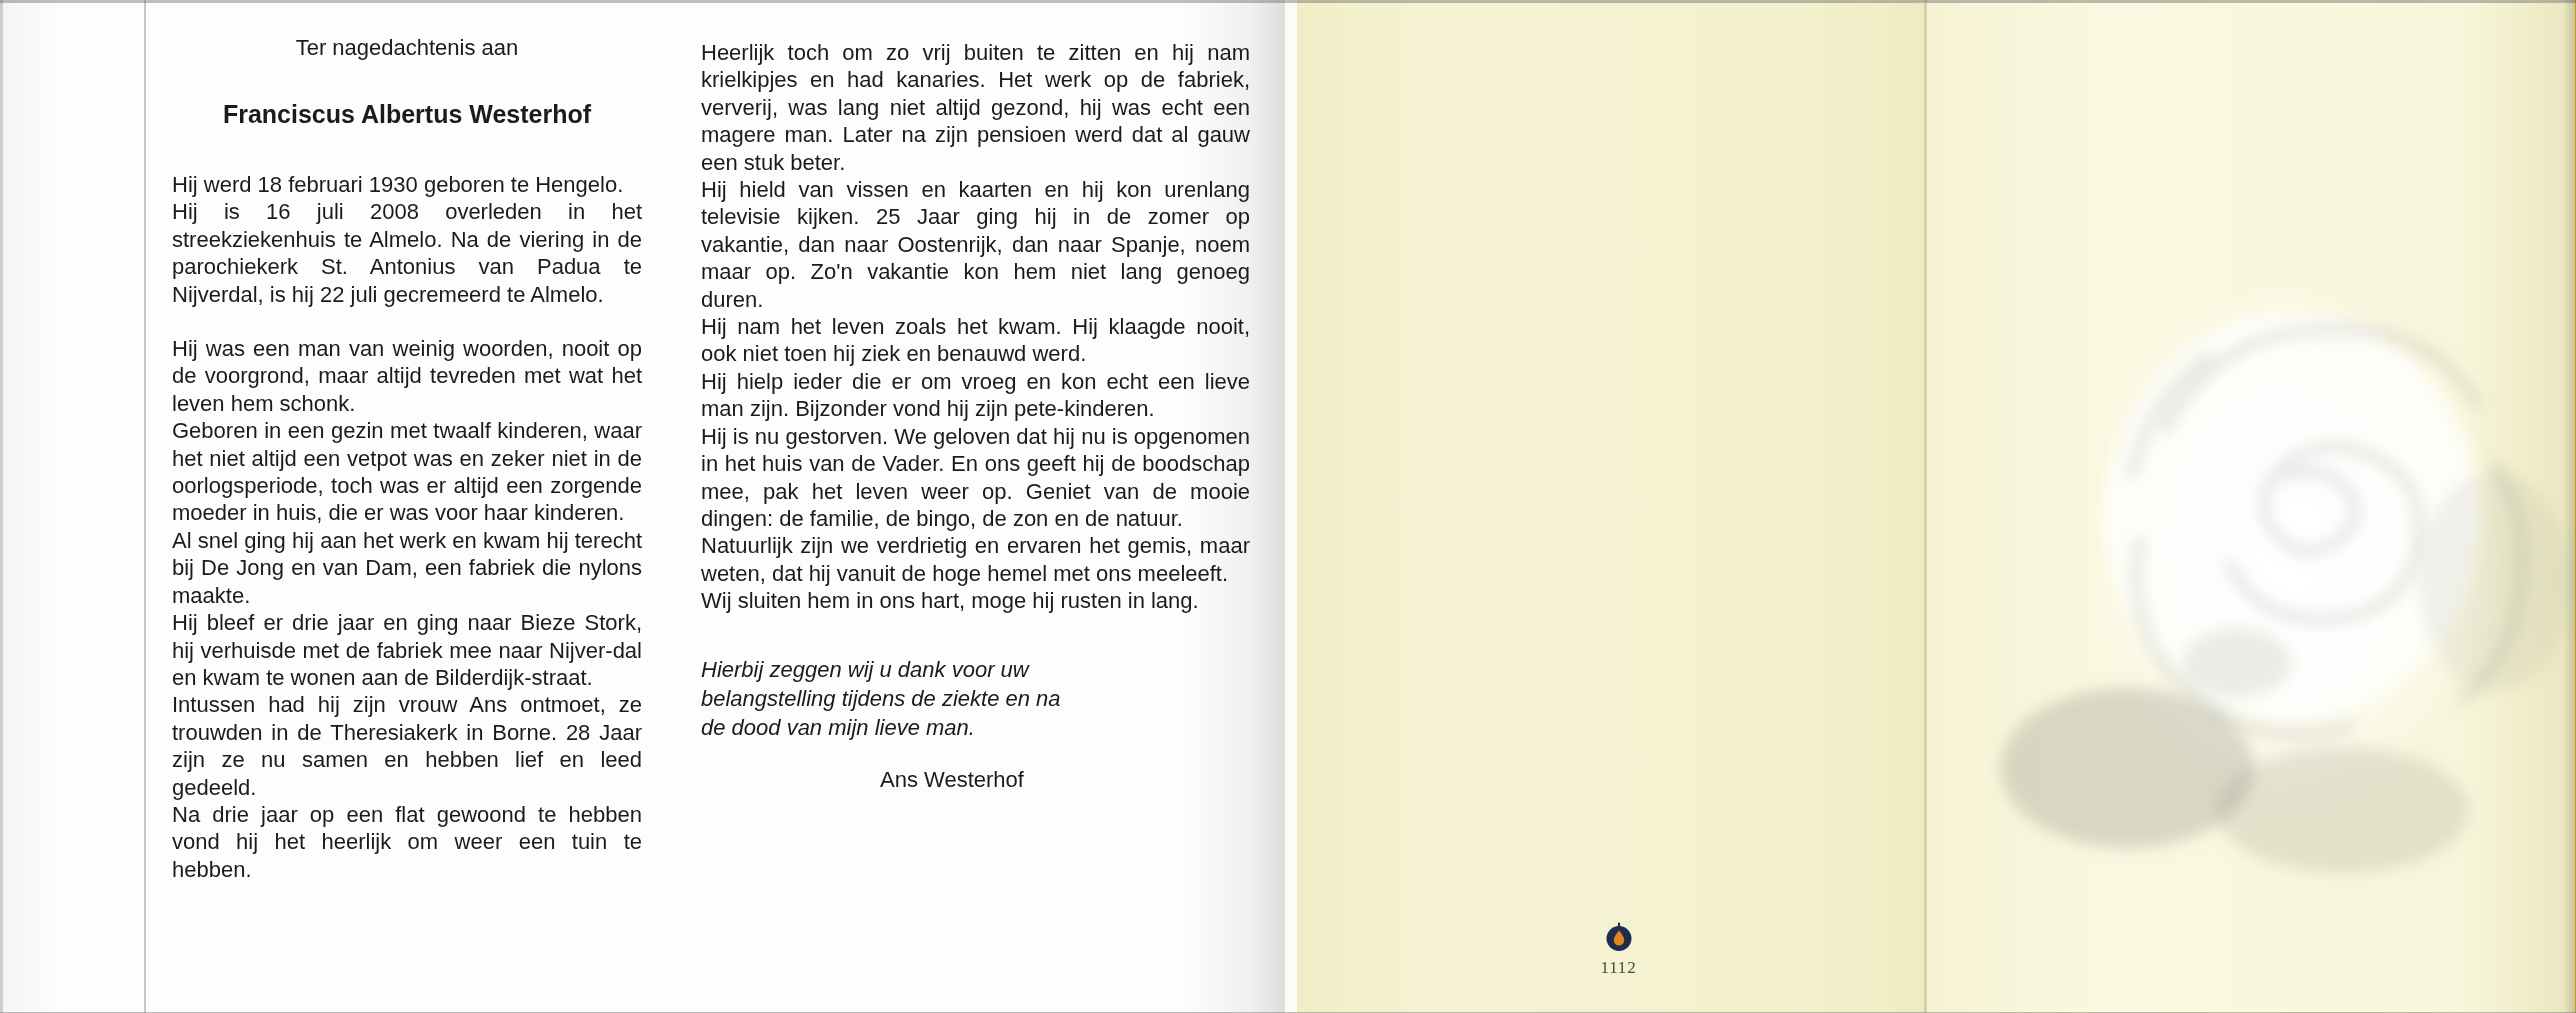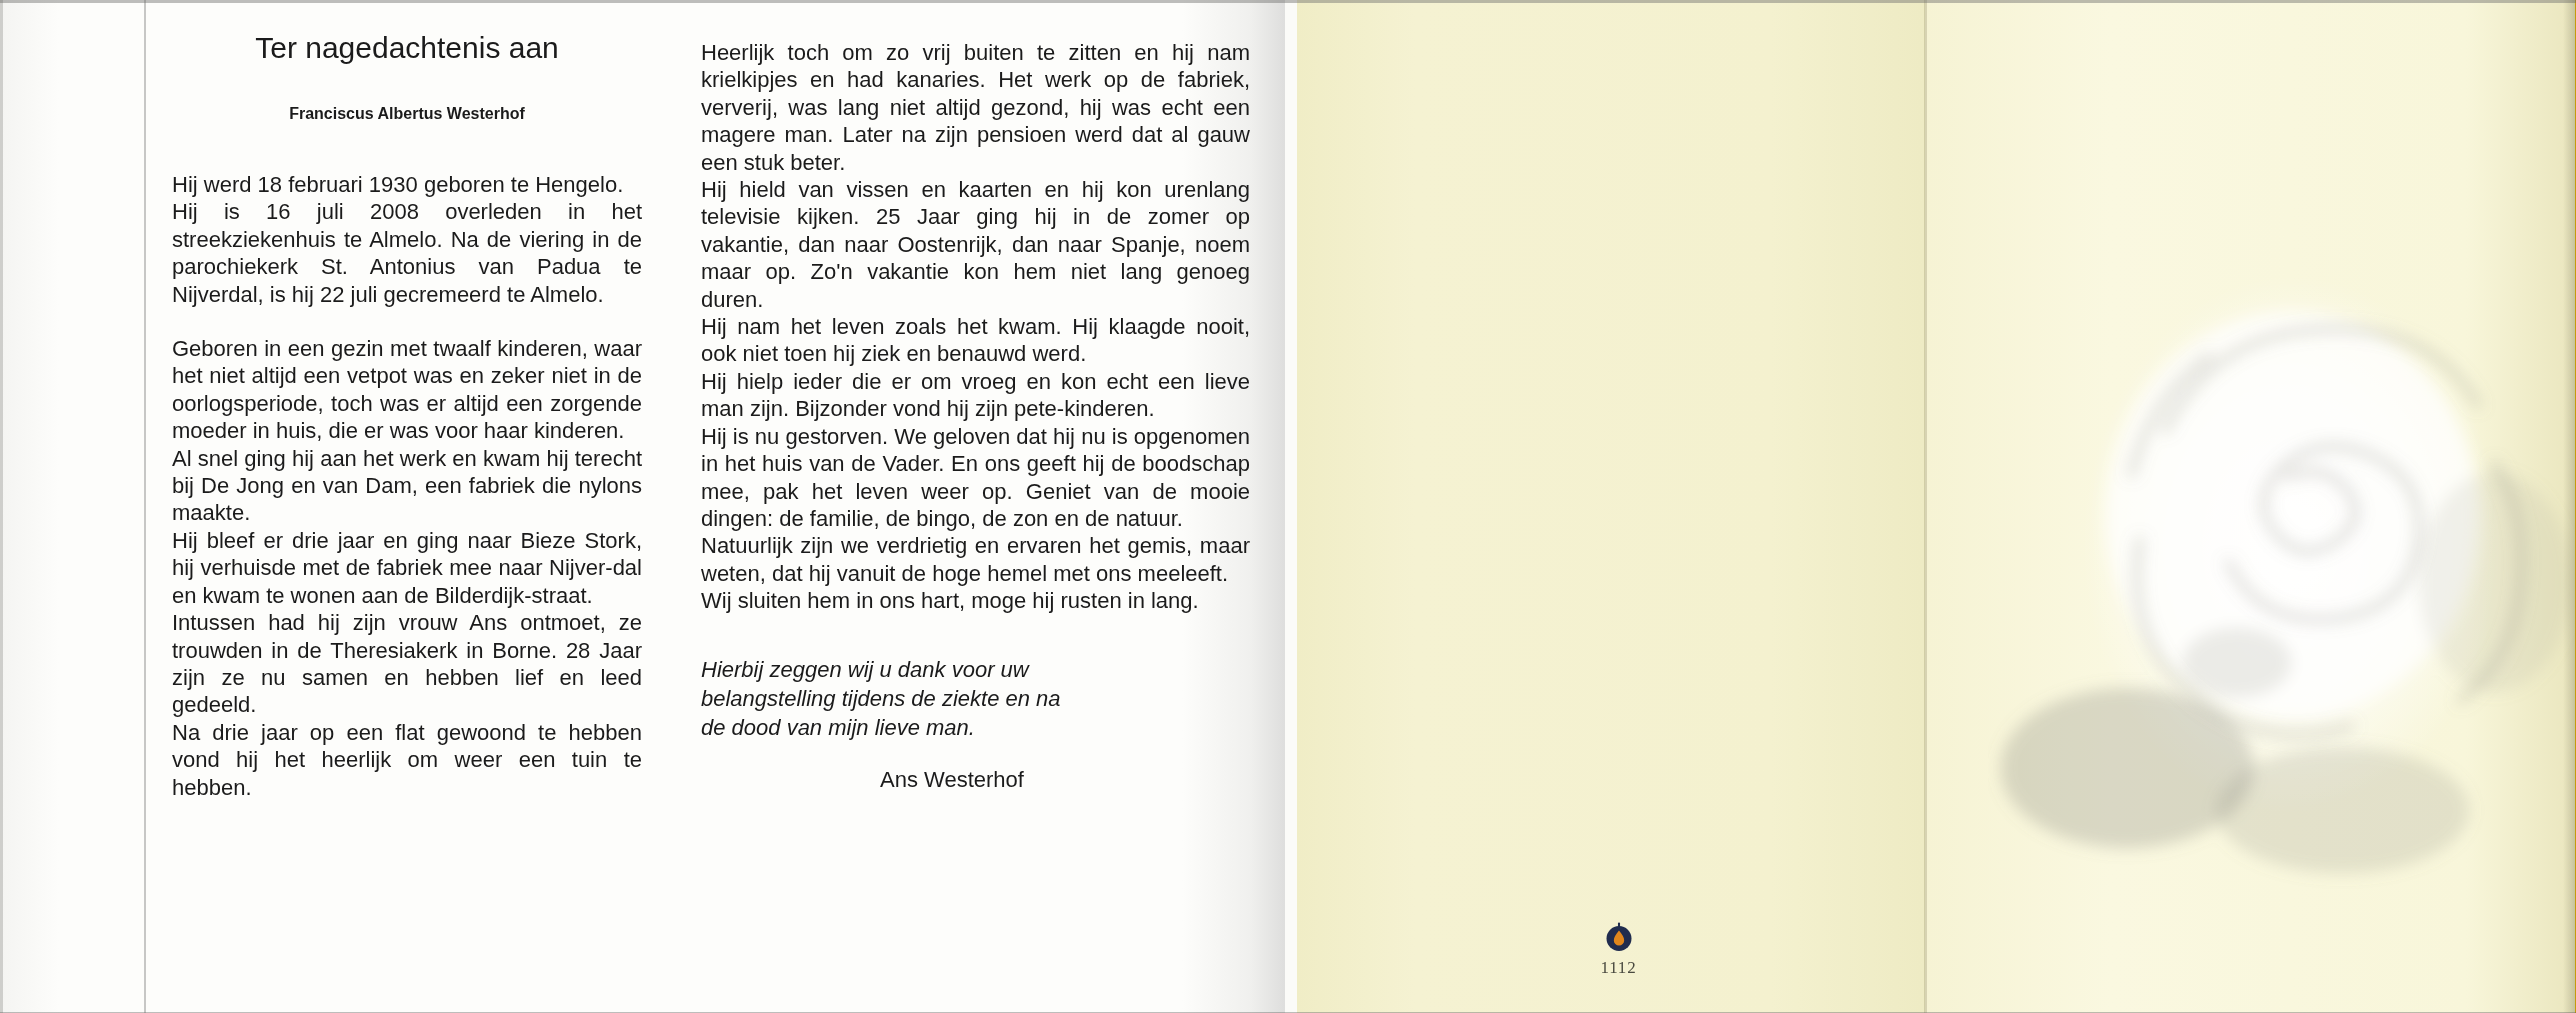--- a/index.html
+++ b/index.html
@@ -46,22 +46,22 @@
     background: rgba(110,110,110,0.38);
   }
   .seam {
     position: absolute; left: 1285px; top: 0; width: 12px; height: 100%;
     background: linear-gradient(90deg, #b9b9b6 0%, #ececе6 30%, #fbfaf0 100%);
   }
 
   .col1 { position: absolute; left: 172px; top: 35px; width: 470px; }
   .col2 { position: absolute; left: 701px; top: 39px; width: 549px; }
 
-  .dedication { text-align: center; font-size: 30px; line-height: 25px; margin: 0 0 39px 0; }
-  .name { text-align: center; font-size: 16px; line-height: 30px; font-weight: bold; margin: 0 0 42px 0; }
+  .dedication { text-align: center; font-size: 22px; line-height: 25px; margin: 0 0 39px 0; }
+  .name { text-align: center; font-size: 25px; line-height: 30px; font-weight: bold; margin: 0 0 42px 0; }
   .spouse { text-align: center; font-size: 22px; line-height: 25px; margin: 0 0 52px 0; }
 
   p.body {
     margin: 0;
     font-size: 22px;
     line-height: 27.4px;
     text-align: justify;
   }
   p.gap-after { margin-bottom: 27px; }
 
@@ -127,20 +127,21 @@
 <div class="scan">
 
   <div class="left-page">
     <div class="left-fold"></div>
 
     <div class="col1">
       <div class="dedication">Ter nagedachtenis aan</div>
       <div class="name">Franciscus Albertus Westerhof</div>
       <p class="body">Hij werd 18 februari 1930 geboren te Hengelo.</p>
       <p class="body gap-after">Hij is 16 juli 2008 overleden in het streekziekenhuis te Almelo. Na de viering in de parochiekerk St. Antonius van Padua te Nijverdal, is hij 22 juli gecremeerd te Almelo.</p>
+      <p class="body">Hij was een man van weinig woorden, nooit op de voorgrond, maar altijd tevreden met wat het leven hem schonk.</p>
       <p class="body">Geboren in een gezin met twaalf kinderen, waar het niet altijd een vetpot was en zeker niet in de oorlogsperiode, toch was er altijd een zorgende moeder in huis, die er was voor haar kinderen.</p>
       <p class="body">Al snel ging hij aan het werk en kwam hij terecht bij De Jong en van Dam, een fabriek die nylons maakte.</p>
       <p class="body">Hij bleef er drie jaar en ging naar Bieze Stork, hij verhuisde met de fabriek mee naar Nijver-dal en kwam te wonen aan de Bilderdijk-straat.</p>
       <p class="body">Intussen had hij zijn vrouw Ans ontmoet, ze trouwden in de Theresiakerk in Borne. 28 Jaar zijn ze nu samen en hebben lief en leed gedeeld.</p>
       <p class="body">Na drie jaar op een flat gewoond te hebben vond hij het heerlijk om weer een tuin te hebben.</p>
     </div>
 
     <div class="col2">
       <p class="body">Heerlijk toch om zo vrij buiten te zitten en hij nam krielkipjes en had kanaries. Het werk op de fabriek, ververij, was lang niet altijd gezond, hij was echt een magere man. Later na zijn pensioen werd dat al gauw een stuk beter.</p>
       <p class="body">Hij hield van vissen en kaarten en hij kon urenlang televisie kijken. 25 Jaar ging hij in de zomer op vakantie, dan naar Oostenrijk, dan naar Spanje, noem maar op. Zo'n vakantie kon hem niet lang genoeg duren.</p>

